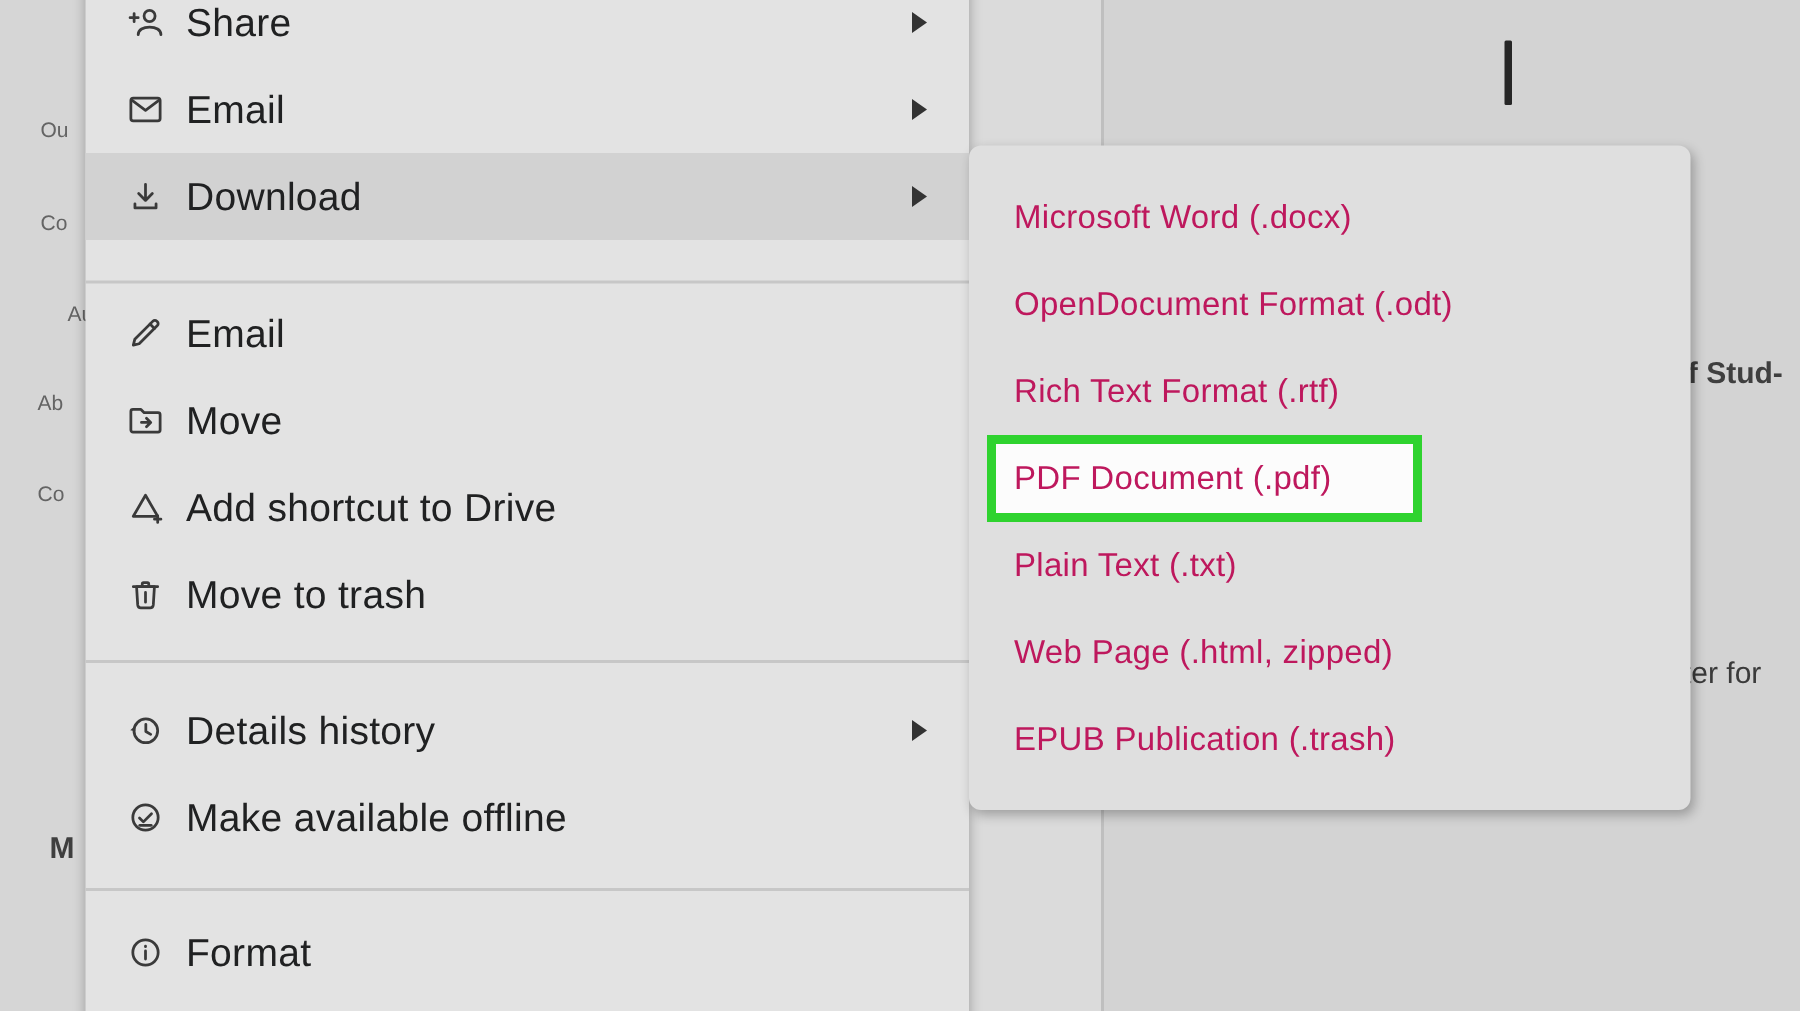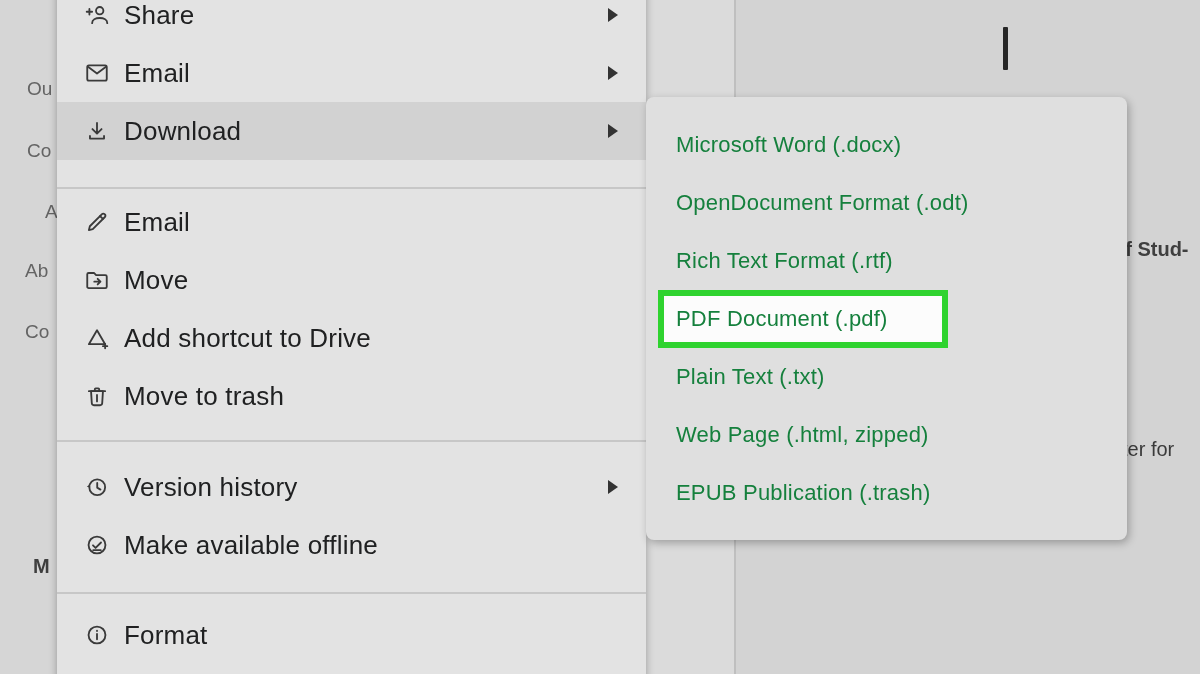--- a/index.html
+++ b/index.html
@@ -9,21 +9,21 @@
     background:#d6d6d6;
     font-family:"Liberation Sans", sans-serif;
     color:#202122;
   }
 
   
   .bg-strip   { position:absolute; left:646px; top:0; width:90px; height:674px; background:#dbdbdb; z-index:1; }
   .bg-right   { position:absolute; left:736px; top:0; width:464px; height:674px; background:#d3d3d3; z-index:1; }
   .page-edge  { position:absolute; left:734px; top:0; width:2px; height:674px; background:#bfbfbf; z-index:2; }
 
-  .fragment { position:absolute; z-index:3; font-size:19px; color:#646464; white-space:nowrap; }
+  .fragment { position:absolute; z-index:3; font-size:14px; color:#646464; white-space:nowrap; }
   .fragment.bold { font-weight:bold; color:#3f3f3f; font-size:20px; }
   .fragment.dark { color:#3a3a3a; font-size:20px; }
   .text-cursor { position:absolute; left:1003px; top:27px; width:5px; height:43px; background:#262626; border-radius:1px; z-index:3; }
 
   
   .menu-panel {
     position:absolute; left:57px; top:-14px; width:589px; height:700px;
     background:#e3e3e3; z-index:10;
     box-shadow:0 2px 8px rgba(0,0,0,.30);
   }
@@ -47,21 +47,21 @@
 
   
   .submenu-panel {
     position:absolute; left:646px; top:97px; width:481px; height:443px;
     background:#dfdfdf; z-index:11; border-radius:8px;
     box-shadow:2px 3px 8px rgba(0,0,0,.28);
     padding-top:19px;
   }
   .submenu-row {
     height:58px; display:flex; align-items:center; padding-left:30px;
-    font-size:22px; letter-spacing:.2px; color:#15803d; cursor:default; white-space:nowrap;text-align:right;
+    font-size:22px; letter-spacing:.2px; color:#be185d; cursor:default; white-space:nowrap;text-align:right;
   }
   .submenu-row.green-box {
     width:290px; margin-left:12px; padding-left:12px;
     background:#fcfcfc; border:6px solid var(--hl-green,#2fd32f);
   }
 </style>
 </head>
 <body>
 
 <div class="bg-strip"></div>
@@ -149,21 +149,21 @@
     </div>
     <div class="menu-divider d2"></div>
     <div class="menu-row">
       <span class="mi-icon">
         <svg viewBox="0 0 24 24">
           <circle cx="12.2" cy="12.2" r="7.3" fill="none" stroke="#3a3a3a" stroke-width="1.7" stroke-linecap="round" stroke-linejoin="round"></circle>
           <path d="M12.2 8.2v4.4l3 1.8" fill="none" stroke="#3a3a3a" stroke-width="1.7" stroke-linecap="round" stroke-linejoin="round"></path>
           <path d="M5.2 9.6l-2.6 2.2 3.3.7z" fill="#3a3a3a"></path>
         </svg>
       </span>
-      <span class="mi-label">Version history</span>
+      <span class="mi-label">Details history</span>
       <span class="arrow-right"></span>
     </div>
     <div class="menu-row">
       <span class="mi-icon">
         <svg viewBox="0 0 24 24">
           <circle cx="12" cy="12" r="7.8" fill="none" stroke="#3a3a3a" stroke-width="1.7" stroke-linecap="round" stroke-linejoin="round"></circle>
           <path d="M8.3 12.3l2.4 2.4 5-5" fill="none" stroke="#3a3a3a" stroke-width="1.7" stroke-linecap="round" stroke-linejoin="round"></path>
           <path d="M8.5 16.8h7" fill="none" stroke="#3a3a3a" stroke-width="1.7" stroke-linecap="round" stroke-linejoin="round"></path>
         </svg>
       </span>

